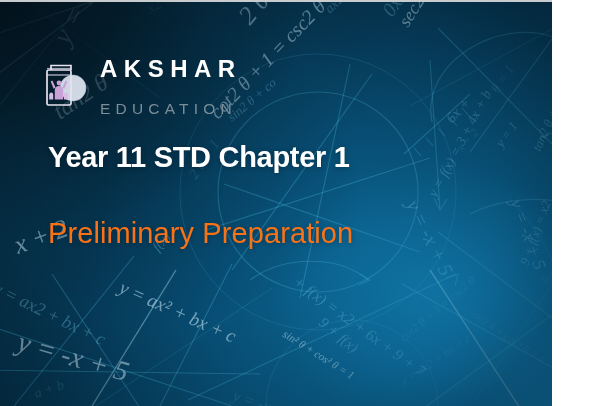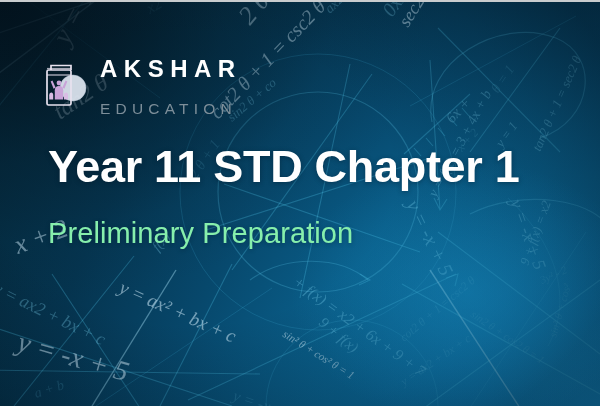--- a/index.html
+++ b/index.html
@@ -6,21 +6,21 @@
     margin: 0;
     padding: 0;
     background: #ffffff;
   }
   body {
     font-family: "Liberation Sans", sans-serif;
   }
 
   .slide {
     position: relative;
-    width: 600px;
+    width: 552px;
     height: 406px;
     overflow: hidden;
     background: #062a3d;
     border-top: 2px solid #c9ccce;
     box-sizing: border-box;
   }
 
   
   .bg-base {
     position: absolute;
@@ -96,33 +96,33 @@
     line-height: 1.25;
     margin-top: 18px;
     white-space: nowrap;
   }
 
   .title {
     position: absolute;
     left: 48px;
     top: 139px;
     color: #ffffff;
-    font-size: 45px;
+    font-size: 29px;
     font-weight: bold;
     letter-spacing: -0.3px;
     line-height: 1.16;
     white-space: nowrap;
     text-shadow: 0 1px 5px rgba(0,20,35,0.40);
   }
 
   .subtitle {
     position: absolute;
     left: 48px;
     top: 214px;
-    color: #86efac;
+    color: #f97316;
     font-size: 29px;
     font-weight: normal;
     letter-spacing: 0.1px;
     line-height: 1.2;
     white-space: nowrap;
     text-shadow: 0 1px 4px rgba(0,20,35,0.35);
   }
 </style>
 </head>
 <body>

